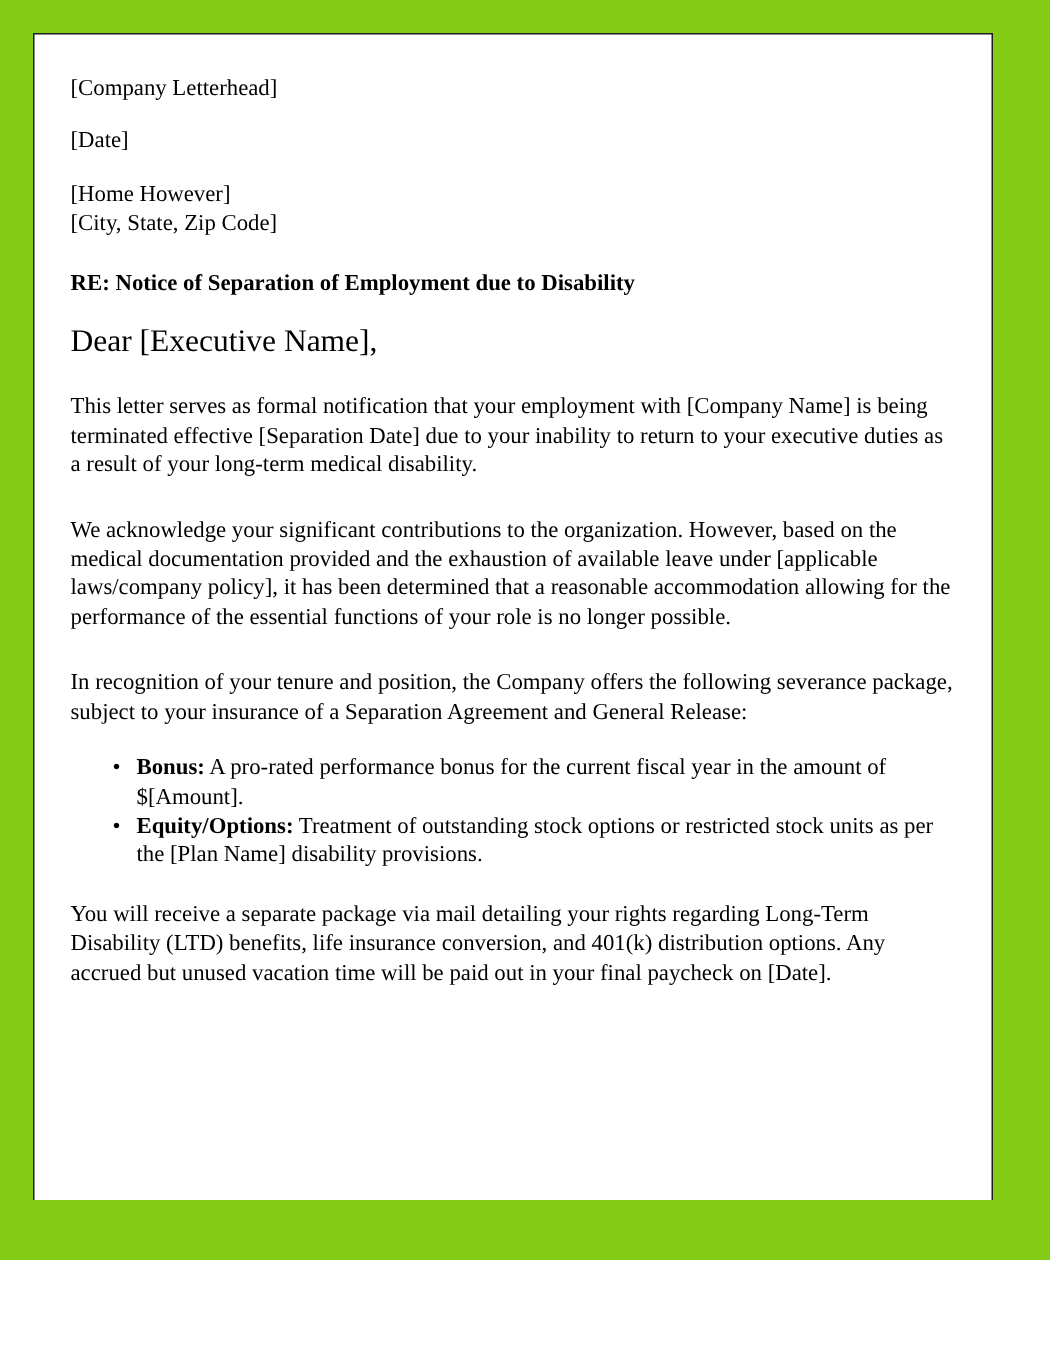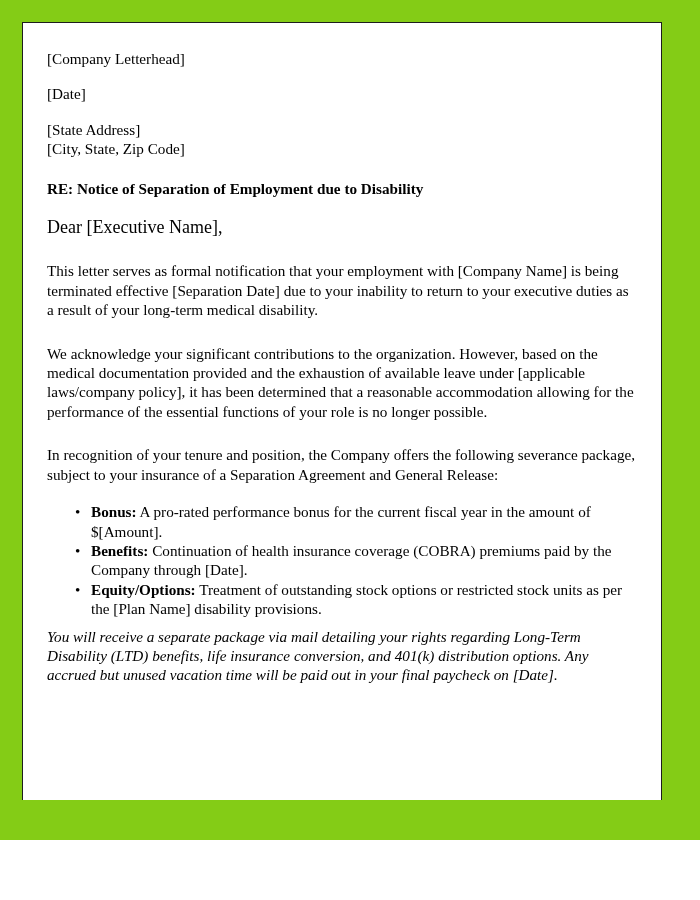--- a/index.html
+++ b/index.html
@@ -56,21 +56,21 @@
   .subject-line {
     font-size: 15.2px;
     line-height: 19.4px;
     font-weight: bold;
     text-underline-offset: 2px;
     margin-top: 20px;
     margin-bottom: 0;
   }
 
   .salutation {
-    font-size: 18px;
+    font-size: 21px;
     line-height: 19.4px;
     margin-top: 20px;
   }
 
   .body-paragraph {
     font-size: 15.2px;
     line-height: 19.4px;
     margin-top: 24px;
     text-align: left;
   }
@@ -98,61 +98,57 @@
     line-height: 19.4px;
   }
 
   .bullet-term {
     font-weight: bold;
   }
 
   .closing-paragraph {
     font-size: 15.2px;
     line-height: 19.4px;
-    margin-top: 8px;
-    font-style: italic;
+    margin-top: 20px;
   }
 </style>
 </head>
 <body>
 
 <div class="page-canvas">
 
   <div class="document-page">
     <div class="page-body">
 
       <div class="letter-line">[Company Letterhead]</div>
 
       <div class="block-gap"></div>
 
       <div class="letter-line">[Date]</div>
 
       <div class="block-gap"></div>
 
-      <div class="letter-line">[State Address]</div>
+      <div class="letter-line">[Home However]</div>
       <div class="letter-line">[City, State, Zip Code]</div>
 
       <div class="subject-line">RE: Notice of Separation of Employment due to Disability</div>
 
       <div class="salutation">Dear [Executive Name],</div>
 
       <p class="body-paragraph">This letter serves as formal notification that your employment with [Company Name] is being terminated effective [Separation Date] due to your inability to return to your executive duties as a result of your long-term medical disability.</p>
 
       <p class="body-paragraph">We acknowledge your significant contributions to the organization. However, based on the medical documentation provided and the exhaustion of available leave under [applicable laws/company policy], it has been determined that a reasonable accommodation allowing for the performance of the essential functions of your role is no longer possible.</p>
 
       <p class="body-paragraph">In recognition of your tenure and position, the Company offers the following severance package, subject to your insurance of a Separation Agreement and General Release:</p>
 
       <ul class="bullet-list">
         <li class="bullet-item">
           <span class="bullet-term">Bonus:</span><span class="bullet-desc"> A pro-rated performance bonus for the current fiscal year in the amount of $[Amount].</span>
         </li>
         <li class="bullet-item">
-          <span class="bullet-term">Benefits:</span><span class="bullet-desc"> Continuation of health insurance coverage (COBRA) premiums paid by the Company through [Date].</span>
-        </li>
-        <li class="bullet-item">
           <span class="bullet-term">Equity/Options:</span><span class="bullet-desc"> Treatment of outstanding stock options or restricted stock units as per the [Plan Name] disability provisions.</span>
         </li>
       </ul>
 
       <p class="closing-paragraph">You will receive a separate package via mail detailing your rights regarding Long-Term Disability (LTD) benefits, life insurance conversion, and 401(k) distribution options. Any accrued but unused vacation time will be paid out in your final paycheck on [Date].</p>
 
     </div>
   </div>
 
 </div>

